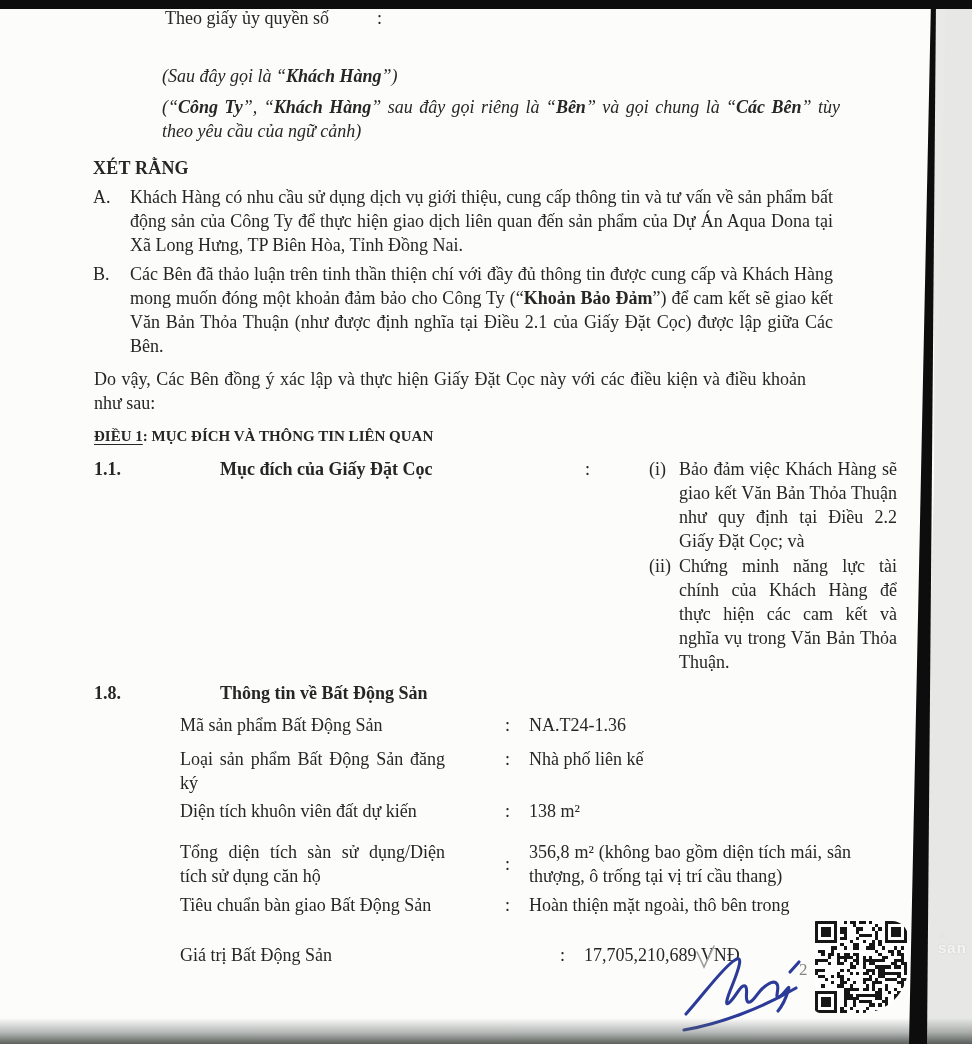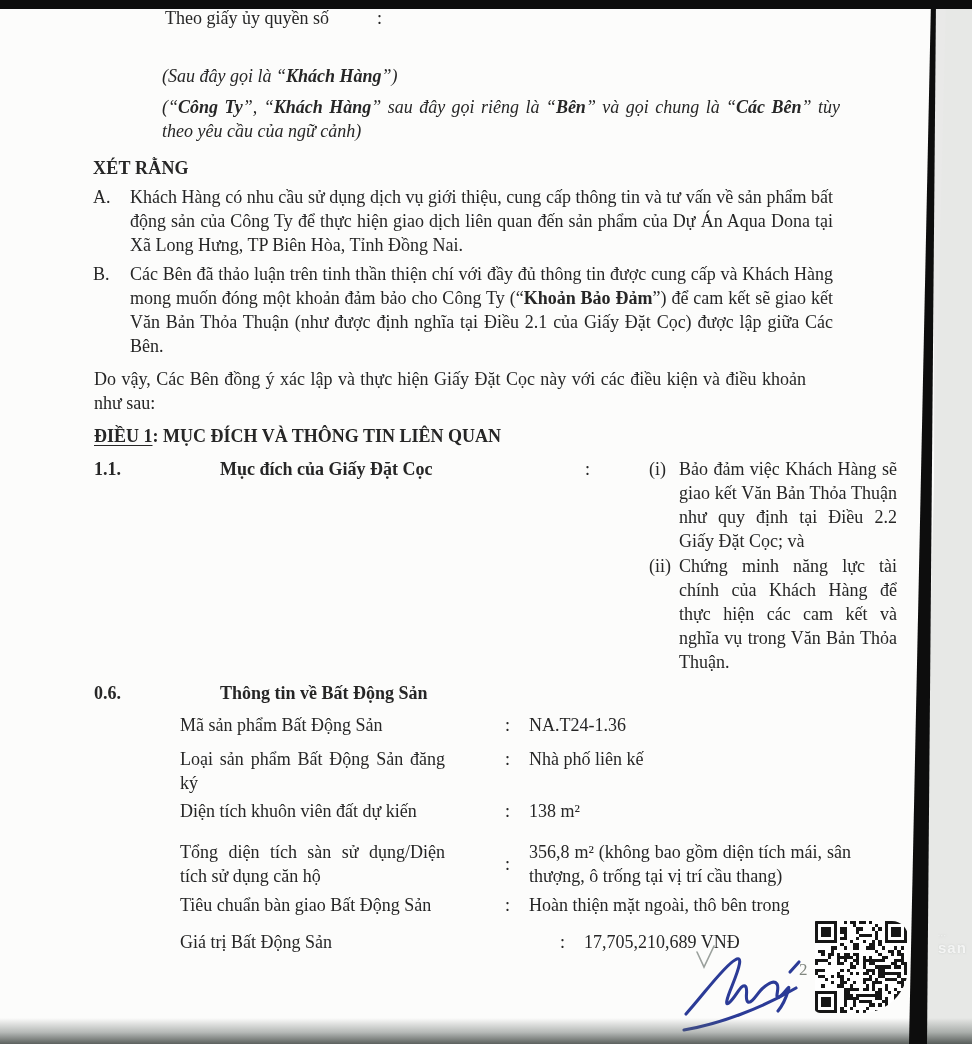--- a/index.html
+++ b/index.html
@@ -24,42 +24,42 @@
   .paren.second{margin-top:7px;text-align:justify;}
   .paren b{font-weight:bold;}
 
   .recitals-heading{margin:13px 0 0 30px;font-weight:bold;letter-spacing:.2px;}
   .recital{display:flex;margin:5px 0 0 30px;}
   .recital .marker{width:37px;flex:0 0 37px;}
   .recital .body{width:703px;text-align:justify;}
 
   .lead{margin:9px 0 0 31px;width:712px;text-align:justify;}
 
-  .article-heading{margin:9px 0 0 31px;font-weight:bold;font-size:18px;}
+  .article-heading{margin:9px 0 0 31px;font-weight:bold;font-size:15px;}
   .article-heading .num{text-decoration:underline;text-underline-offset:3px;}
 
   .section{display:flex;margin:9px 0 0 31px;gap:40px;}
   .section .snum{width:86px;flex:0 0 86px;font-weight:bold;}
   .section .slabel{width:325px;flex:0 0 325px;font-weight:bold;}
   .section .scolon{width:24px;flex:0 0 24px;text-align:left;}
   .list-item{display:flex;margin-bottom:1px;}
   .list-item .lmarker{flex:0 0 30px;}
   .list-item .ltext{width:218px;text-align:justify;}
 
   .prop-row{display:flex;margin-left:117px;}
   .prop-row .rlabel{width:265px;flex:0 0 265px;text-align:justify;}
   .prop-row .rspace{flex:0 0 60px;}
   .prop-row .rcolon{flex:0 0 24px;}
   .prop-row .rvalue{width:322px;text-align:justify;}
   .prop-row.r1{margin-top:8px;}
   .prop-row.r2{margin-top:10px;}
   .prop-row.r3{margin-top:4px;}
   .prop-row.r4{margin-top:17px;align-items:center;}
   .prop-row.r5{margin-top:5px;}
-  .prop-row.r6{margin-top:13px;}
+  .prop-row.r6{margin-top:26px;}
   .prop-row.r6 .rlabel{flex-basis:320px;width:320px;}
   .prop-row.r6 .rspace{flex-basis:60px;}
   .prop-row.r6 .rvalue{width:300px;text-align:left;}
 
   .check{position:absolute;left:694px;top:944px;z-index:3;}
   .signature{position:absolute;left:678px;top:950px;z-index:3;}
   .pagenum{position:absolute;left:799px;top:960px;z-index:3;font-size:17px;color:#80867f;}
   .qr-wrap{position:absolute;left:814px;top:921px;width:94px;height:92px;z-index:3;
     border-radius:2px 16px 46px 6px;overflow:hidden;}
   .qr-wrap svg{display:block;width:94px;height:92px;}
@@ -119,21 +119,21 @@
           <div class="ltext">Bảo đảm việc Khách Hàng sẽ giao kết Văn Bản Thỏa Thuận như quy định tại Điều 2.2 Giấy Đặt Cọc; và</div>
         </div>
         <div class="list-item">
           <div class="lmarker">(ii)</div>
           <div class="ltext">Chứng minh năng lực tài chính của Khách Hàng để thực hiện các cam kết và nghĩa vụ trong Văn Bản Thỏa Thuận.</div>
         </div>
       </div>
     </div>
 
     <div class="section" style="margin-top:6px;">
-      <div class="snum">0.6.</div>
+      <div class="snum">1.8.</div>
       <div class="slabel">Thông tin về Bất Động Sản</div>
     </div>
 
     <div class="prop-row r1">
       <div class="rlabel">Mã sản phẩm Bất Động Sản</div>
       <div class="rspace"></div>
       <div class="rcolon">:</div>
       <div class="rvalue">NA.T24-1.36</div>
     </div>
     <div class="prop-row r2">

